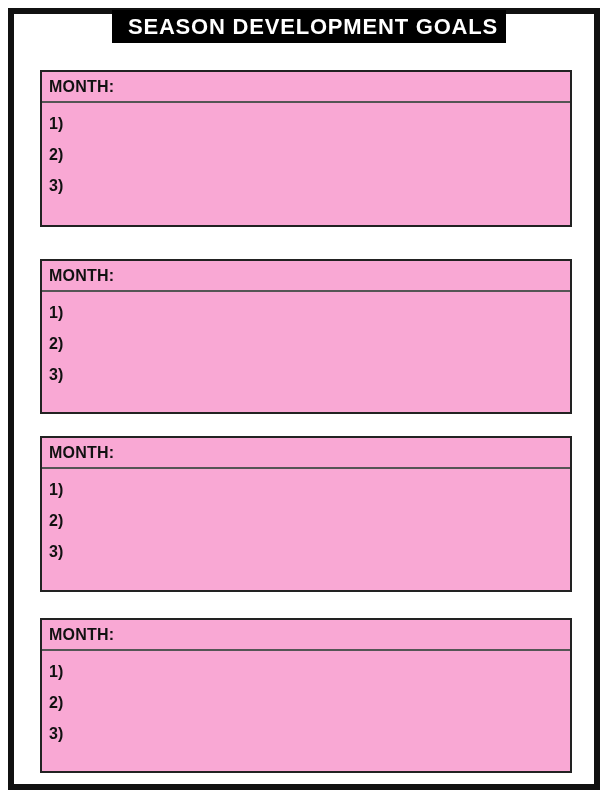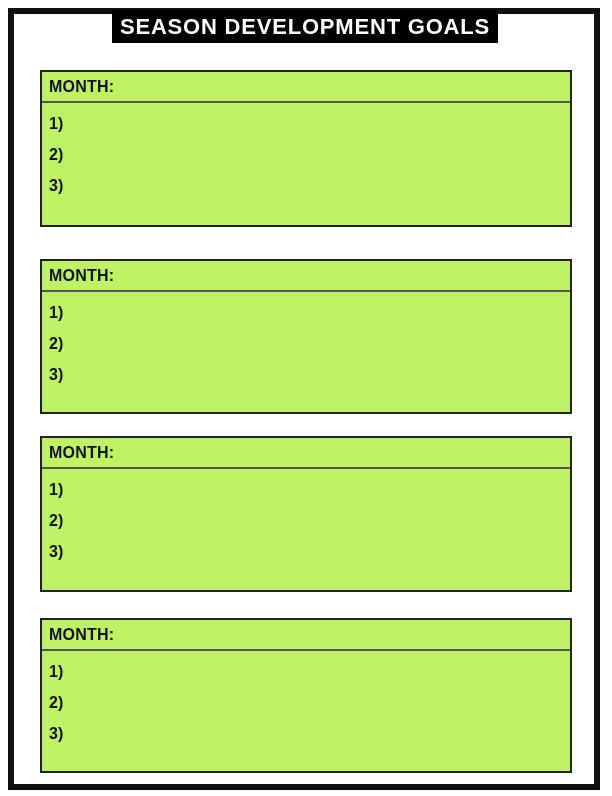--- a/index.html
+++ b/index.html
@@ -34,28 +34,29 @@
     background: #000000;
     color: #ffffff;
     display: flex;
     align-items: center;
     justify-content: center;
     font-size: 22px;
     font-weight: 700;
     letter-spacing: 0.8px;
     white-space: nowrap;
     z-index: 2;
+    padding-left: 8px;
   }
   .goal-box {
     position: absolute;
     left: 40px;
     width: 532px;
     border: 2px solid #222222;
     box-sizing: border-box;
-    background: #bef264;
+    background: #f9a8d4;
     z-index: 1;
   }
   .box-header {
     height: 31px;
     box-sizing: border-box;
     border-bottom: 2px solid #555555;
     display: flex;
     align-items: center;
     padding-left: 7px;
     font-size: 16px;

